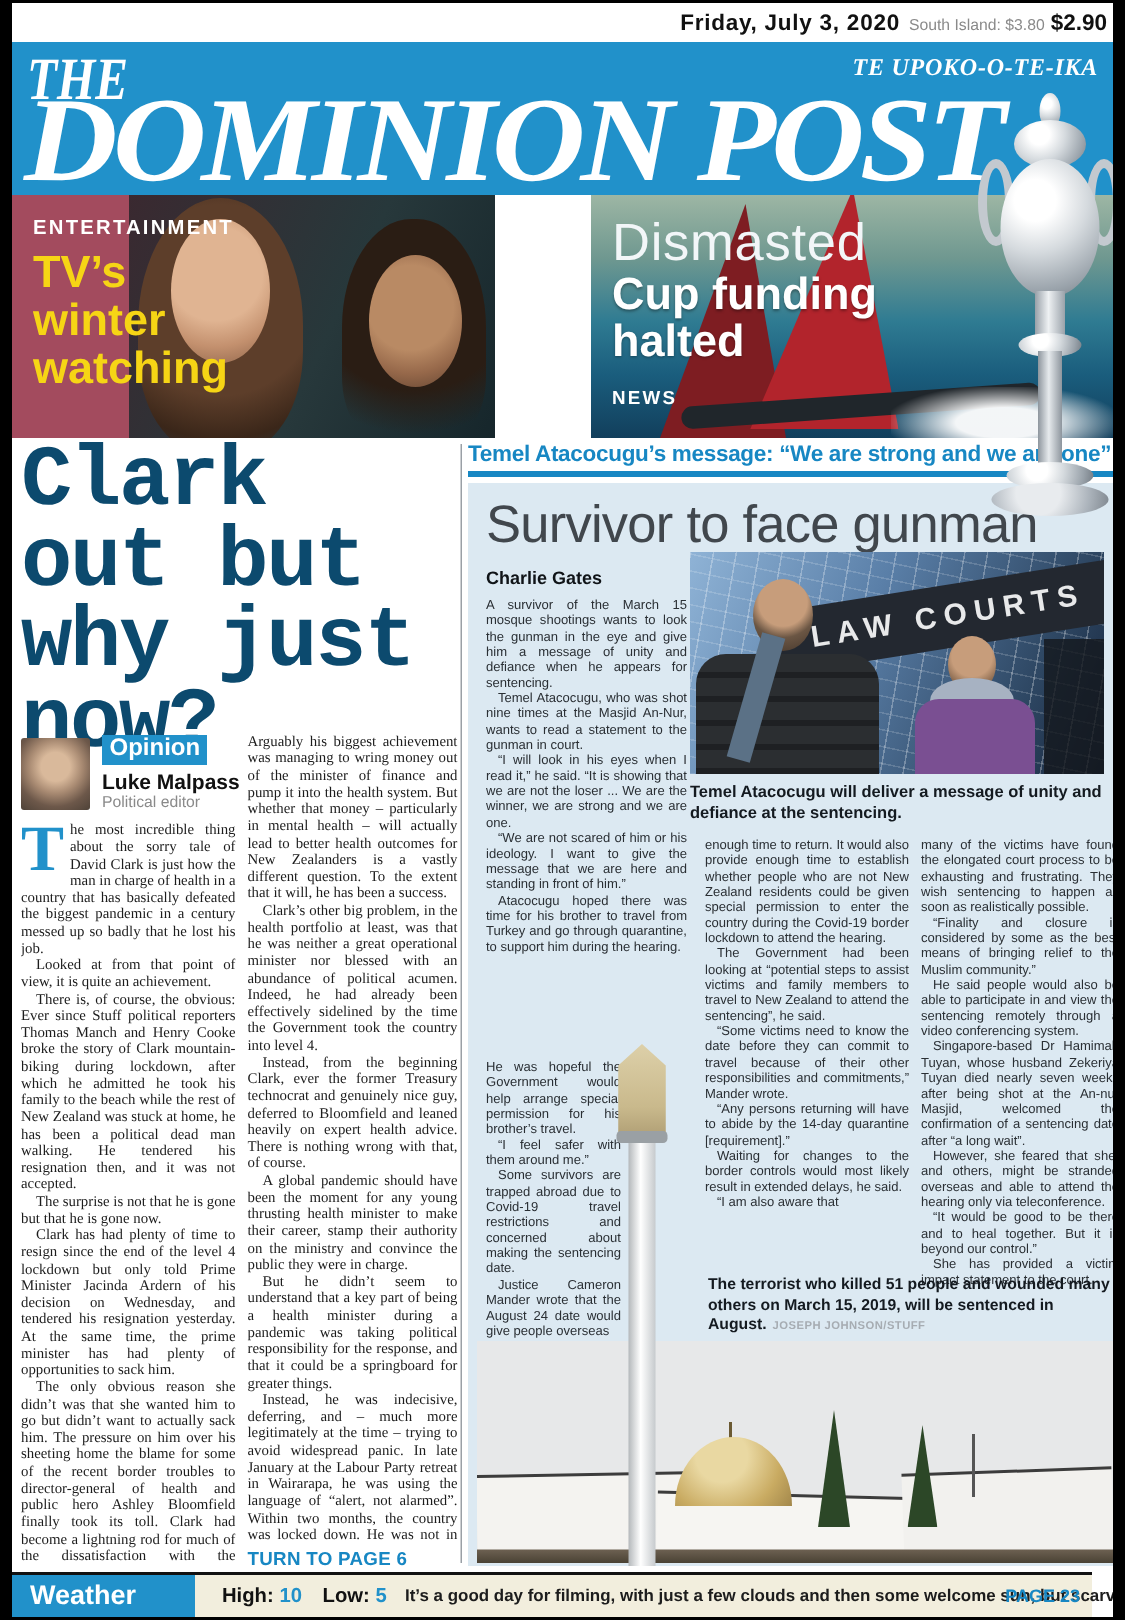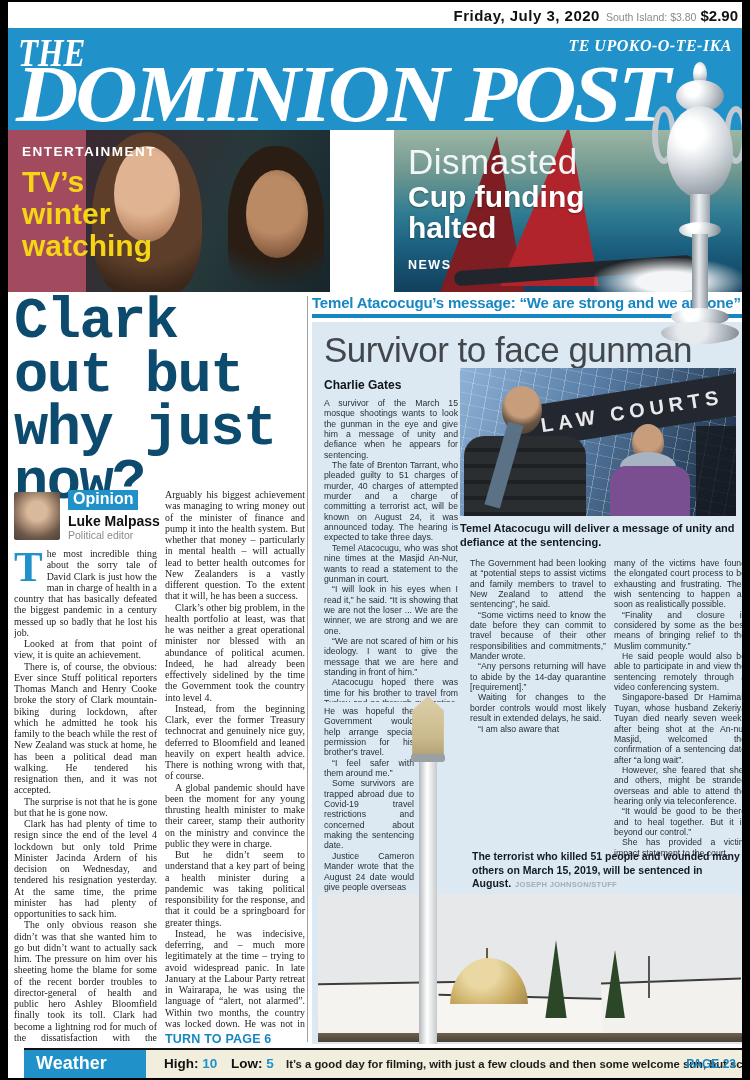--- a/index.html
+++ b/index.html
@@ -117,21 +117,21 @@
   .mq-tree2{left:284px;bottom:24px;width:26px;height:68px;background:#2c4727;clip-path:polygon(50% 0,88% 100%,12% 100%);}
   .mq-pole{left:330px;bottom:44px;width:2px;height:42px;background:#555;}
   .mq-ground{left:0;bottom:0;width:424px;height:9px;background:linear-gradient(180deg,#6d6152,#4a4234);}
   .minaret{left:94px;top:374px;width:44px;height:348px;z-index:2;}
   .mn-cap{left:0;top:0;width:44px;height:60px;background:linear-gradient(180deg,#ddd0a9 0%,#c9b98c 70%,#b2a177 100%);
     clip-path:polygon(50% 0,86% 24%,86% 100%,14% 100%,14% 24%);}
   .mn-ring{left:5px;top:58px;width:34px;height:8px;background:#9aa0a4;border-radius:3px;}
   .mn-shaft{left:13px;top:64px;width:18px;height:284px;background:linear-gradient(90deg,#b4b8bb 0%,#ffffff 45%,#c6cacd 100%);}
 
   
-  .weather{left:0;top:1046px;width:720px;height:28px;background:#f2eedd;border-top:2px solid #111;margin-left:16px;}
+  .weather{left:0;top:1046px;width:720px;height:28px;background:#f2eedd;border-top:2px solid #111;}
   .w-chip{left:0;top:0;width:122px;height:28px;background:#2191ca;color:#fff;font-weight:bold;font-size:18px;line-height:27px;padding-left:12px;box-sizing:border-box;}
   .w-hl{left:140px;top:6px;font-weight:bold;font-size:13.5px;color:#111;}
   .w-hl .num{color:#2191ca;margin-right:10px;}
   .w-text{left:262px;top:8px;font-weight:bold;font-size:11.3px;color:#1c1c1c;white-space:nowrap;}
   .w-page{right:8px;top:7px;font-weight:bold;font-size:12px;color:#1787c3;}
 </style>
 </head>
 <body>
 
 <div class="page">
@@ -223,33 +223,33 @@
         <div class="abs p1-man-body"></div>
         <div class="abs p1-strap"></div>
         <div class="abs p1-w-head"></div>
         <div class="abs p1-w-scarf"></div>
         <div class="abs p1-w-body"></div>
       </div>
       <div class="abs caption1">Temel Atacocugu will deliver a message of unity and defiance at the sentencing.</div>
 
       <div class="abs svcol sv-col1">
         <p>A survivor of the March 15 mosque shootings wants to look the gunman in the eye and give him a message of unity and defiance when he appears for sentencing.</p>
-        <p>The fate of Brenton Tarrant, who pleaded guilty to 51 charges of murder, 40 charges of attempted murder and a charge of committing a terrorist act, will be known on August 24, it was announced today. The hearing is expected to take three days.</p>
         <p>Temel Atacocugu, who was shot nine times at the Masjid An-Nur, wants to read a statement to the gunman in court.</p>
         <p>“I will look in his eyes when I read it,” he said. “It is showing that we are not the loser ... We are the winner, we are strong and we are one.</p>
         <p>“We are not scared of him or his ideology. I want to give the message that we are here and standing in front of him.”</p>
         <p>Atacocugu hoped there was time for his brother to travel from Turkey and go through quarantine, to support him during the hearing.</p>
       </div>
       <div class="abs svcol sv-col1b">
         <p>He was hopeful the Government would help arrange special permission for his brother’s travel.</p>
         <p>“I feel safer with them around me.”</p>
         <p>Some survivors are trapped abroad due to Covid-19 travel restrictions and concerned about making the sentencing date.</p>
         <p>Justice Cameron Mander wrote that the August 24 date would give people overseas</p>
       </div>
       <div class="abs svcol sv-col2">
+        <p>enough time to return. It would also provide enough time to establish whether people who are not New Zealand residents could be given special permission to enter the country during the Covid-19 border lockdown to attend the hearing.</p>
         <p>The Government had been looking at “potential steps to assist victims and family members to travel to New Zealand to attend the sentencing”, he said.</p>
         <p>“Some victims need to know the date before they can commit to travel because of their other responsibilities and commitments,” Mander wrote.</p>
         <p>“Any persons returning will have to abide by the 14-day quarantine [requirement].”</p>
         <p>Waiting for changes to the border controls would most likely result in extended delays, he said.</p>
         <p>“I am also aware that</p>
       </div>
       <div class="abs svcol sv-col3">
         <p>many of the victims have found the elongated court process to be exhausting and frustrating. They wish sentencing to happen as soon as realistically possible.</p>
         <p>“Finality and closure is considered by some as the best means of bringing relief to the Muslim community.”</p>
         <p>He said people would also be able to participate in and view the sentencing remotely through a video conferencing system.</p>

